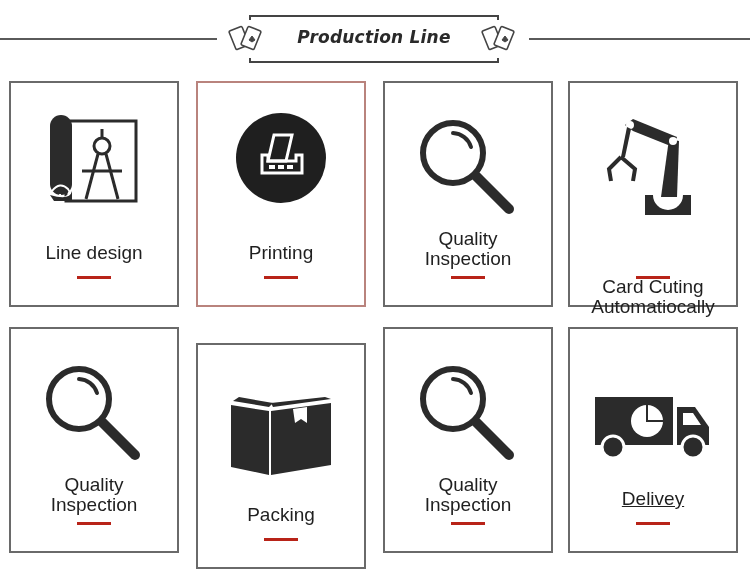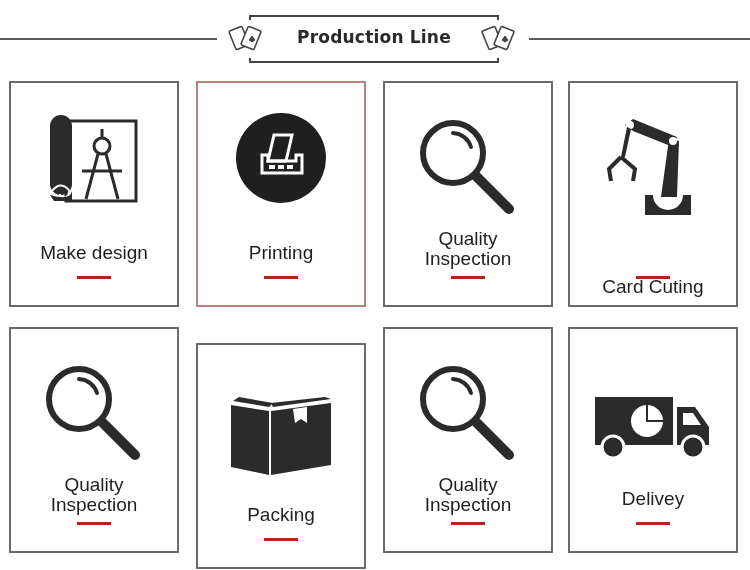--- a/index.html
+++ b/index.html
@@ -3,21 +3,21 @@
 <meta charset="utf-8">
 <style>
   * { box-sizing: border-box; margin: 0; padding: 0; }
   html, body { width: 750px; height: 570px; background: #ffffff; overflow: hidden; }
   body { position: relative; font-family: "Liberation Sans", "DejaVu Sans", sans-serif; color: #222; }
 
   .hdr-line { position: absolute; top: 38px; height: 2px; background: #5a5a5a; }
   .hdr-line.left { left: 0; width: 217px; }
   .hdr-line.right { left: 529px; width: 221px; }
 
-  .hdr-box { position: absolute; left: 249px; top: 15px; width: 250px; height: 48px; }
+  .hdr-box { position: absolute; left: 249px; top: 15px; width: 250px; height: 48px; font-style: italic; }
   .hdr-box .br { position: absolute; width: 100%; height: 5px; border: 2px solid #444; }
   .hdr-box .br.top { top: 0; border-bottom: none; }
   .hdr-box .br.bot { bottom: 0; border-top: none; }
   .hdr-title { position: absolute; left: 0; right: 0; top: 12px; text-align: center;
     font-family: "DejaVu Sans", sans-serif; font-size: 17px; font-weight: bold; color: #2a2a2a; letter-spacing: 0.2px; }
 
   .hdr-icon { position: absolute; top: 22px; width: 40px; height: 34px; }
   .hdr-icon.left { left: 228px; }
   .hdr-icon.right { left: 481px; }
 
@@ -61,21 +61,21 @@
       <rect x="6" y="2" width="22" height="80" rx="11" fill="#2b2b2b"></rect>
       <path d="M8 78 q8 -10 16 -2 q4 5 -2 8 q-6 2 -6 -3" fill="none" stroke="#fff" stroke-width="2"></path>
       <path d="M6 82 q20 6 22 -4 L28 88 L10 88z" fill="#2b2b2b"></path>
       <line x1="58" y1="16" x2="58" y2="24" stroke="#2b2b2b" stroke-width="3"></line>
       <circle cx="58" cy="33" r="8" fill="none" stroke="#2b2b2b" stroke-width="3"></circle>
       <line x1="54" y1="41" x2="42" y2="86" stroke="#2b2b2b" stroke-width="3"></line>
       <line x1="62" y1="41" x2="74" y2="86" stroke="#2b2b2b" stroke-width="3"></line>
       <line x1="38" y1="58" x2="78" y2="58" stroke="#2b2b2b" stroke-width="3"></line>
     </svg>
   </div>
-  <div class="label" style="top:160px;">Make design</div>
+  <div class="label" style="top:160px;">Line design</div>
   <div class="bar" style="top:193px;"></div>
 </div>
 
 <div class="card active" style="left:196px;top:81px;width:170px;height:226px;padding-left:36px;">
   <div class="icon" style="top:28px;">
     <svg width="94" height="94" viewBox="0 0 94 94">
       <circle cx="47" cy="47" r="45" fill="#1f1f1f"></circle>
       <path d="M40 24 L58 24 L52 50 L34 50 Z" fill="none" stroke="#fff" stroke-width="3"></path>
       <path d="M28 44 L28 62 L68 62 L68 44 L62 44 L62 50 L34 50 L34 44 Z" fill="none" stroke="#fff" stroke-width="3"></path>
       <rect x="35" y="54" width="6" height="4" fill="#fff"></rect>
@@ -110,20 +110,21 @@
       <path d="M58 80 L74 80 L76 24 L66 22 Z" fill="#2b2b2b"></path>
       <path d="M22 8 L30 2 L74 20 L70 30 L30 14 Z" fill="#2b2b2b"></path>
       <circle cx="27" cy="8" r="4" fill="#fff"></circle>
       <circle cx="70" cy="24" r="4" fill="#fff"></circle>
       <path d="M24 10 L18 40 L22 40 L28 12 Z" fill="#2b2b2b"></path>
       <path d="M18 40 L6 52 L8 64 M18 40 L32 52 L30 64" fill="none" stroke="#2b2b2b" stroke-width="4"></path>
     </svg>
   </div>
   <div class="label" style="top:146px;margin-top:48px;">
     <div>Card Cuting</div>
+    <div>Automatiocally</div>
   </div>
   <div class="bar" style="top:193px;"></div>
 </div>
 
 <div class="card" style="left:9px;top:327px;width:170px;height:226px;">
   <div class="icon" style="top:30px;">
     <svg width="110" height="110" viewBox="0 0 110 110">
       <circle cx="40" cy="40" r="30" fill="none" stroke="#2b2b2b" stroke-width="6"></circle>
       <path d="M40 20 a20 20 0 0 1 18 14" fill="none" stroke="#2b2b2b" stroke-width="4" stroke-linecap="round"></path>
       <line x1="63" y1="63" x2="96" y2="96" stroke="#2b2b2b" stroke-width="10" stroke-linecap="round"></line>
@@ -170,15 +171,15 @@
     <svg width="116" height="64" viewBox="0 0 116 64">
       <rect x="0" y="2" width="78" height="48" fill="#2b2b2b"></rect>
       <circle cx="52" cy="26" r="16" fill="#fff"></circle>
       <path d="M52 10 L52 26 L68 26" fill="none" stroke="#2b2b2b" stroke-width="2"></path>
       <path d="M82 12 L100 12 L114 32 L114 50 L82 50 Z" fill="#2b2b2b"></path>
       <path d="M88 18 L98 18 L106 30 L88 30 Z" fill="#fff"></path>
       <circle cx="18" cy="52" r="11" fill="#2b2b2b" stroke="#fff" stroke-width="3"></circle>
       <circle cx="98" cy="52" r="11" fill="#2b2b2b" stroke="#fff" stroke-width="3"></circle>
     </svg>
   </div>
-  <div class="label" style="top:160px;">Delivey</div>
+  <div class="label" style="top:160px;text-decoration:underline;">Delivey</div>
   <div class="bar" style="top:193px;"></div>
 </div>
 
 </body></html>

